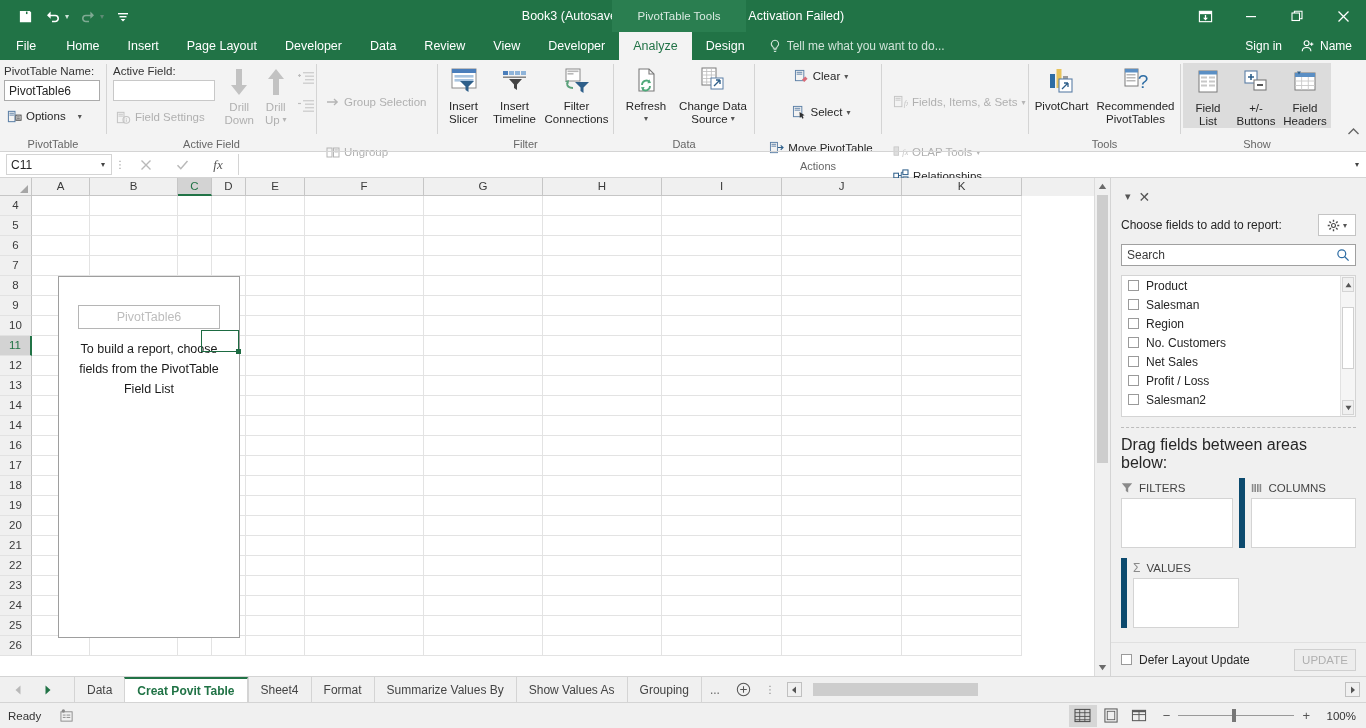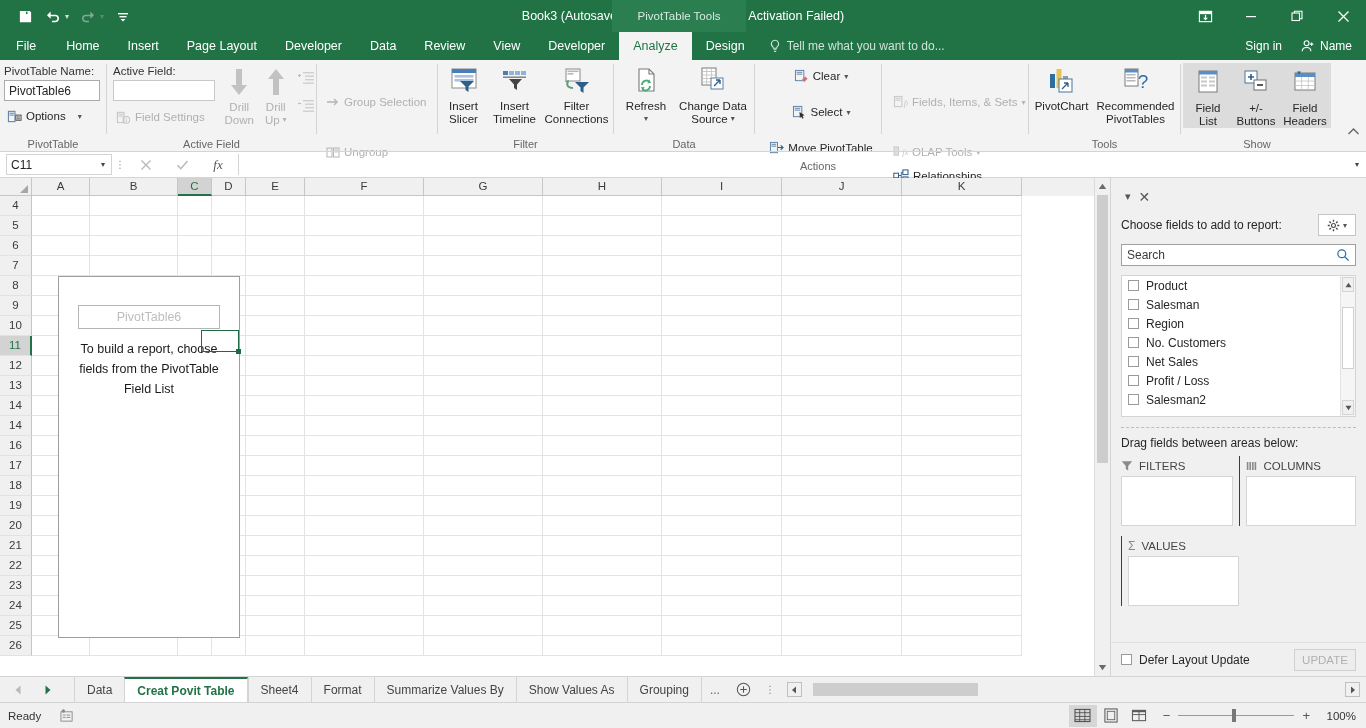--- a/index.html
+++ b/index.html
@@ -206,24 +206,24 @@
   .field-item { display: flex; align-items: center; gap: 7px; height: 19px; padding-left: 6px; font-size: 12px; }
   .chk { width: 11px; height: 11px; border: 1px solid #9a9a9a; background: #fff; flex: none; }
   .fl-scroll { width: 15px; background: #f5f5f5; border-left: 1px solid #e2e2e2; display: flex;
                flex-direction: column; }
   .fl-btn { height: 15px; display: flex; align-items: center; justify-content: center; color: #555;
             font-size: 7px; border: 1px solid #d4d4d4; background: #f0f0f0; margin: 1px; }
   .fl-track { flex: 1; position: relative; }
   .fl-thumb { position: absolute; left: 1px; right: 1px; top: 14px; height: 62px; background: #fff;
               border: 1px solid #d0d0d0; }
   .pane-divider { margin: 10px 10px 0 10px; border-top: 1px dashed #bcbcbc; }
-  .drag-lbl { padding: 8px 10px 0 10px; font-size: 12px; }
+  .drag-lbl { padding: 8px 10px 0 10px; font-size: 16px; }
   .zones { margin: 6px 10px 0 10px; display: flex; flex-wrap: wrap; }
   .zone { width: 50%; padding-right: 6px; }
-  .zone.right { padding-right: 0; padding-left: 6px; border-left: 1px solid #0c4a6e; }
+  .zone.right { padding-right: 0; padding-left: 6px; border-left: 6px solid #0c4a6e; }
   .zone-hdr { display: flex; align-items: center; gap: 6px; height: 20px; font-size: 11.5px; color: #444; }
   .zone-box { background: #fff; border: 1px solid #d4d4d4; height: 50px; }
   .zone.bot { margin-top: 10px; }
   .pane-foot {
     position: absolute; left: 0; right: 0; bottom: 0; height: 34px;
     display: flex; align-items: center; padding: 0 10px; gap: 7px; border-top: 1px solid #e0e0e0;
   }
   .defer-lbl { font-size: 12px; flex: 1; }
   .update-btn {
     width: 62px; height: 22px; border: 1px solid #d0d0d0; background: #ededed;

